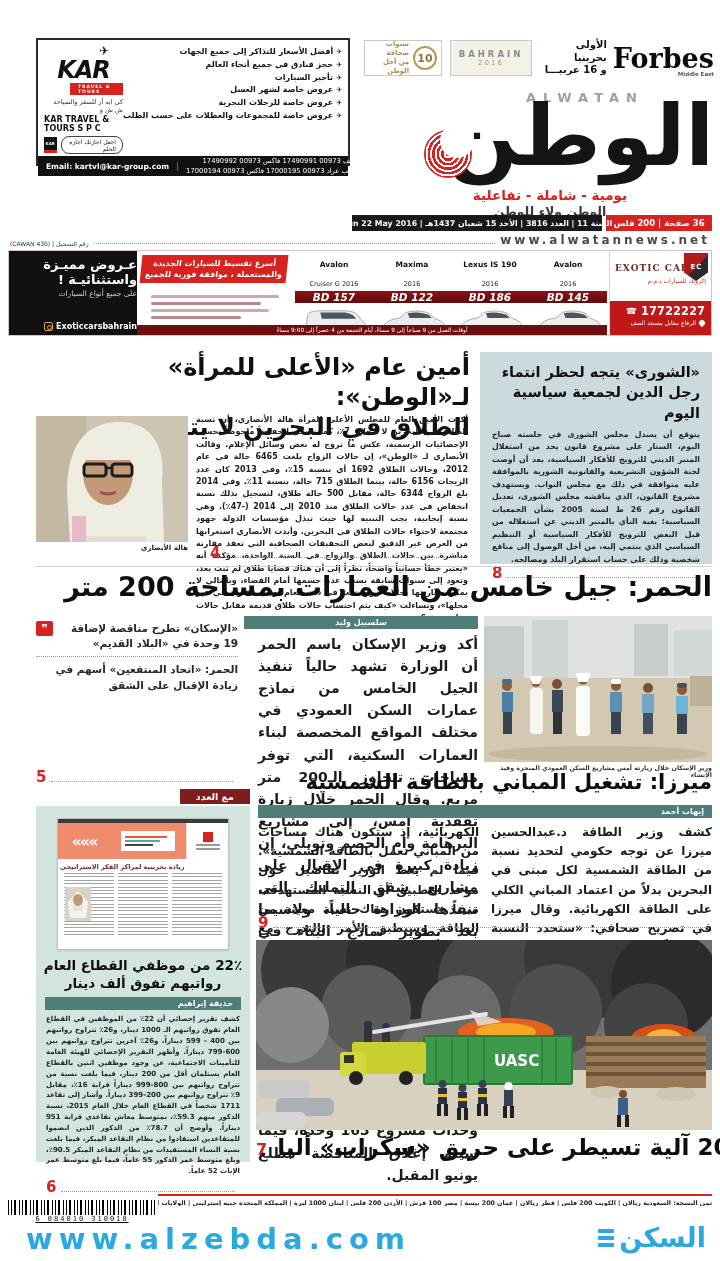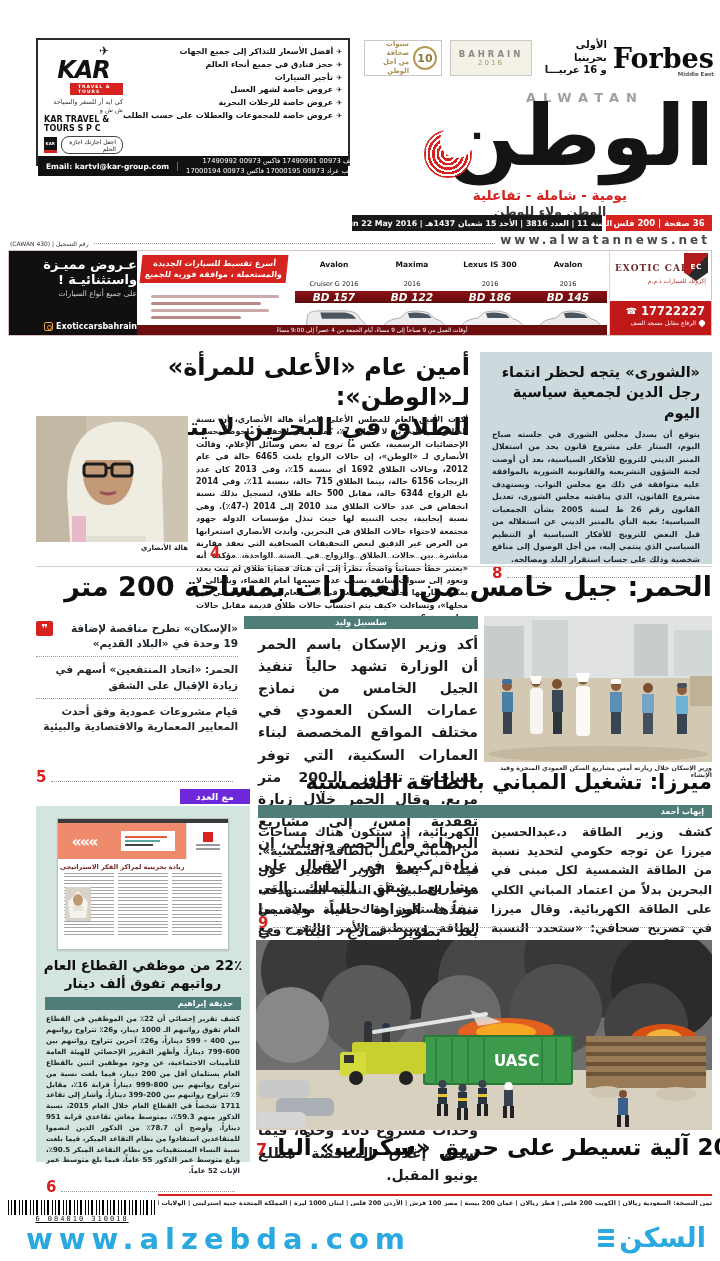--- a/index.html
+++ b/index.html
@@ -133,21 +133,21 @@
   
   .fire-photo { position:absolute; left:256px; top:940px; width:456px; height:190px; }
   .fire-photo svg { width:100%; height:100%; display:block; }
   .fire-row { position:absolute; left:256px; top:1134px; width:456px; display:flex; direction:ltr; align-items:flex-end; }
   .fire-h { direction:rtl; font-size:23px; font-weight:900; color:#0e0e0e; white-space:nowrap; }
   .fire-row .pagenum { font-size:16px; margin-bottom:2px; }
   .fire-row .dots { max-width:120px; margin-bottom:6px; }
 
   
   .teal-panel { position:absolute; left:36px; top:806px; width:214px; height:356px; background:#d4e4de; }
-  .supp-tab { position:absolute; right:0; top:-17px; background:#6d28d9; color:#fff; font-size:9.5px; font-weight:900; padding:2px 16px; direction:rtl; }
+  .supp-tab { position:absolute; right:0; top:-17px; background:#7f1d1d; color:#fff; font-size:9.5px; font-weight:900; padding:2px 16px; direction:rtl; }
   .supp { position:relative; width:172px; height:132px; margin:12px auto 6px; background:#fff; border:1px solid #b4c6c0; box-shadow:0 1px 2px rgba(0,0,0,.15); }
   .sth-top { height:4px; background:#3a3a3a; }
   .sth-banner { height:36px; display:flex; direction:ltr; background:#ef8a6d; align-items:stretch; }
   .chev { width:52px; display:flex; align-items:center; justify-content:center; color:#fff; font-size:16px; font-weight:900; letter-spacing:-2px; }
   .sth-mid { flex:1; display:flex; align-items:center; justify-content:center; }
   .sth-note { background:#fff; width:72%; padding:3px 4px; }
   .sth-note i { display:block; height:2px; margin:2px 0; }
   .sth-note i:nth-child(1){ background:#e05c3a; width:90%; }
   .sth-note i:nth-child(2){ background:#58a89c; width:75%; }
   .sth-note i:nth-child(3){ background:#444; width:60%; }
@@ -260,21 +260,21 @@
       <div class="ca-fineprint">
           <i></i>
           <i></i>
           <i></i>
           <i></i>
         </div>
       <div class="ca-cars">
         <div class="ca-names">
           <span><span class="ca-name">Avalon</span><br><span class="ca-model">Cruiser G 2016</span></span>
           <span><span class="ca-name">Maxima</span><br><span class="ca-model">2016</span></span>
-          <span><span class="ca-name">Lexus IS 300</span><br><span class="ca-model">2016</span></span>
+          <span><span class="ca-name">Lexus IS 190</span><br><span class="ca-model">2016</span></span>
           <span><span class="ca-name">Avalon</span><br><span class="ca-model">2016</span></span>
         </div>
         <div class="ca-prices">
           <span class="ca-price">BD 157</span>
           <span class="ca-price">BD 122</span>
           <span class="ca-price">BD 186</span>
           <span class="ca-price">BD 145</span>
         </div>
         <div class="ca-imgs">
           <svg viewBox="0 0 90 40">
@@ -423,21 +423,20 @@
     </svg>
   </div>
   <div class="h-caption">وزير الإسكان خلال زيارته أمس مشاريع السكن العمودي المنجزة وقيد الإنشاء</div>
   <div class="h-col">
     <div class="byline center">سلسبيل وليد</div>
     <div class="h-body">أكد وزير الإسكان باسم الحمر أن الوزارة تشهد حالياً تنفيذ الجيل الخامس من نماذج عمارات السكن العمودي في مختلف المواقع المخصصة لبناء العمارات السكنية، التي توفر مساحات تتجاوز الـ200 متر مربع. وقال الحمر خلال زيارة تفقدية أمس، إلى مشاريع البرهامة وأم الحصم وتوبلي، إن زيادة كبيرة في الإقبال على مشاريع شقق التمليك التي تنفذها الوزارة حالياً، ولاسيما بعد تطوير نماذج البناء في العمارات السكنية، وزيادة مساحتها بما يتناسب مع احتياجات الأسرة البحرينية. من جهة أخرى، طرحت وزارة الإسكان مناقصة لبناء 19 وحدة إضافية من نوع T8 سكنية بمشروع بلاد القديم الإسكاني في مجمع 359، ليصبح مجموع وحدات مشروع 163 وحدة، فيما سيتم إغلاق المناقصة مطلع يونيو المقبل.</div>
   </div>
   <div class="hl-col">
     <div class="hl-item"><span class="quote-badge">❞</span><span>«الإسكان» تطرح مناقصة لإضافة 19 وحدة في «البلاد القديم»</span></div>
     <div class="hl-item">الحمر: «اتحاد المنتفعين» أسهم في زيادة الإقبال على الشقق</div>
-    <div class="hl-item">قيام مشروعات عمودية وفق أحدث المعايير المعمارية والاقتصادية والبيئية</div>
   </div>
   <div class="pagerow row-5">
     <span class="pagenum">5</span>
     <span class="dots"></span>
   </div>
 
   <div class="solar-h">ميرزا: تشغيل المباني بالطاقة الشمسية</div>
   <div class="solar-byline byline">إيهاب أحمد</div>
   <div class="solar-cols">كشف وزير الطاقة د.عبدالحسين ميرزا عن توجه حكومي لتحديد نسبة من الطاقة الشمسية لكل مبنى في البحرين بدلاً من اعتماد المباني الكلي على الطاقة الكهربائية. وقال ميرزا في تصريح صحافي: «ستحدد النسبة مستقبلاً وتوضع التشريعات ليستفيد كل مبنى في البحرين من الطاقة الشمسية في تشغيل الأجهزة الكهربائية، إذ ستكون هناك مساحات من المباني تعمل بالطاقة الشمسية». فيما لم يعط الوزير تفاصيل حول موعد التطبيق أو النسبة المستهدفة، مبيناً «ستكون هناك نسبة معينة من الطاقة وسيطبق الأمر بالتدرج مع وجود أنظمة وقرارات حكومية تحدد النسب».</div>
   <div class="pagerow row-9">

